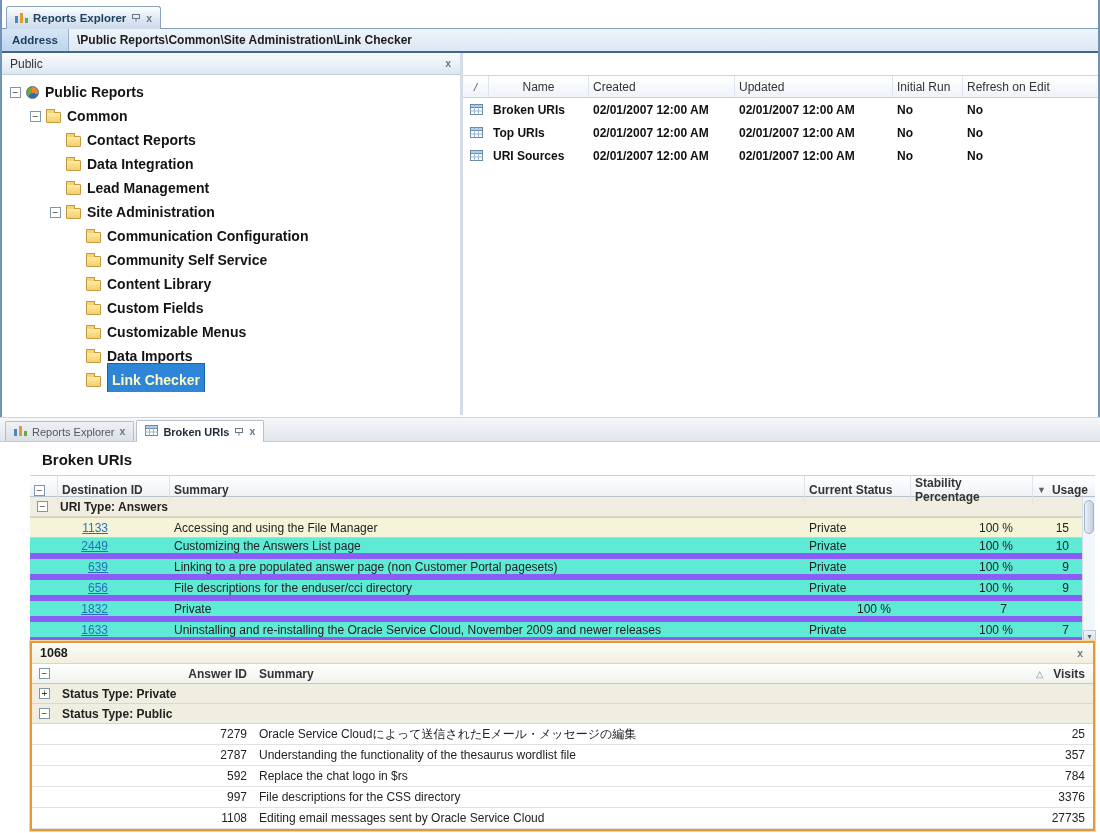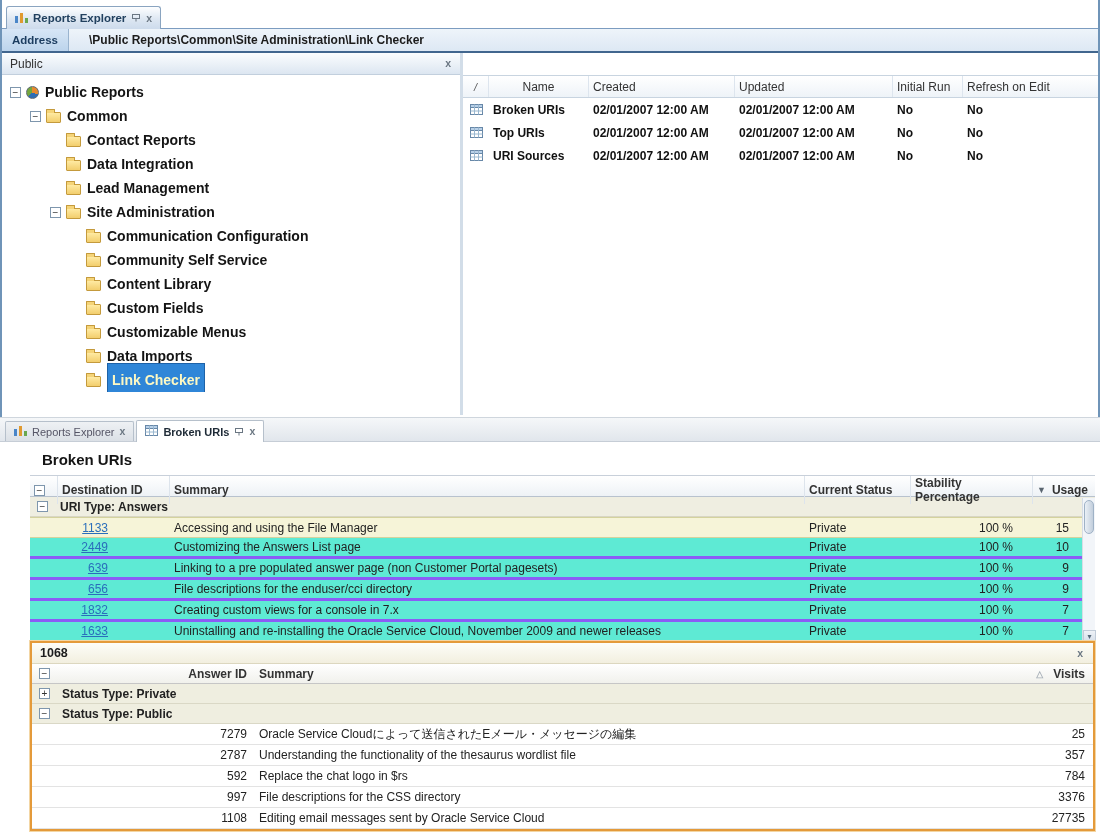--- a/index.html
+++ b/index.html
@@ -5,21 +5,21 @@
   *{box-sizing:border-box;margin:0;padding:0}
   html,body{width:1100px;height:833px}
   body{font-family:"Liberation Sans",sans-serif;background:#fff;color:#222;font-size:12px;position:relative;overflow:hidden}
   .stage{position:relative;width:1100px;height:833px;background:#fff}
 
   
   .win-top{position:absolute;left:0;top:0;width:1100px;height:417px;border-left:2px solid #6f94b8;border-right:2px solid #6f94b8;background:#fff}
   .tabstrip-top{height:29px;display:flex;align-items:flex-end;padding-left:4px;background:#fff;border-bottom:1px solid #7c9cc0}
   .tab{height:23px;display:flex;align-items:center;gap:5px;padding:0 8px;background:linear-gradient(#fdfeff,#dde7f2 55%,#cddbec);border:1px solid #8aa4c0;border-bottom:none;border-radius:3px 3px 0 0;font-weight:700;font-size:11.5px;color:#22415f;position:relative;top:1px}
   .tab-x,.panel-x{color:#6a7682;font-weight:700;font-size:10.5px;line-height:1;cursor:default}
-  .addressbar{height:24px;display:flex;align-items:center;background:linear-gradient(#eef4fa,#dde8f4);border-bottom:2px solid #41668e;gap:20px}
+  .addressbar{height:24px;display:flex;align-items:center;background:linear-gradient(#eef4fa,#dde8f4);border-bottom:2px solid #41668e;gap:8px}
   .addr-label{height:100%;display:flex;align-items:center;padding:0 10px;background:linear-gradient(#d7e6f6,#bcd4ec);color:#1b3c5f;font-weight:700;font-size:11.5px;border-right:1px solid #9ab4cf}
   .addr-path{font-weight:700;color:#1c1c1c}
   .explorer-body{display:flex;height:362px;background:#fff}
   .folders{width:461px;border-right:3px solid #d2dde8;display:flex;flex-direction:column}
   .folders-header{height:22px;display:flex;align-items:center;justify-content:space-between;padding:0 9px 0 8px;background:linear-gradient(#fbfdfe,#dce6f1);border-bottom:1px solid #c2cfdd;color:#333}
   .tree{padding:5px 0 0 4px;overflow:hidden}
   .ti{display:flex;align-items:center;height:24px;font-weight:700;font-size:14px;color:#141414;white-space:nowrap}
   .l0{padding-left:4px}.l1{padding-left:24px}.l2{padding-left:44px}.l3{padding-left:64px}
   .box{width:11px;height:11px;border:1px solid #7e96ad;background:#fff;display:inline-flex;align-items:center;justify-content:center;font-size:10px;line-height:9px;color:#333;margin-right:5px;flex:none;font-weight:400}
   .box.minus::before{content:"−"}
@@ -49,21 +49,21 @@
   .tab2.active{height:22px;background:#fff;font-weight:700;color:#1e2a36;position:relative;top:1px}
   .rtitle{font-size:15px;font-weight:700;color:#151515;padding:9px 0 0 42px}
 
   .bgrid{position:absolute;left:30px;top:57px;width:1065px;background:#5eead4}
   .bh,.brow{display:grid;grid-template-columns:28px 112px 1fr 106px 122px 62px;align-items:center}
   .bh{height:22px;border-top:1px solid #c8d0da;border-bottom:1px solid #b8c2ce;background:linear-gradient(#ffffff,#eef2f6);font-weight:700;color:#333}
   .hc{height:100%;display:flex;align-items:center;padding:0 4px;border-right:1px solid #dde4ec}
   .hc:last-child{border-right:none}
   .hc.right{justify-content:flex-end}
   .grow{height:20px;display:flex;align-items:center;gap:7px;padding-left:7px;background:#efeee1;border-bottom:1px solid #d8d6c4;font-weight:700;color:#222}
-  .brow{height:21px;border-bottom:3px solid #8b5cf6;color:#222}
+  .brow{height:21px;border-bottom:6px solid #8b5cf6;color:#222}
   .brow.hl{background:#f6f4d8;border-top:1px solid #d4d29e;border-bottom:1px solid #d4d29e}
   .idcell{text-align:right;padding-right:62px}
   a.idlink{color:#2a6ebb;text-decoration:underline;cursor:pointer}
   .sumcell{padding-left:4px;white-space:nowrap;overflow:hidden}
   .statcell{padding-left:4px}
   .stabcell{text-align:right;padding-right:20px}
   .usecell{text-align:right;padding-right:26px}
   .sortdown{color:#5a6570;font-size:9px;margin-right:6px}
   .vscroll{position:absolute;right:0;top:23px;width:13px;height:145px;background:#f2f5f9;border-left:1px solid #d6dde6}
   .vthumb{position:absolute;top:2px;left:1px;width:10px;height:34px;border-radius:5px;background:linear-gradient(90deg,#eaf0f6,#c2cedc);border:1px solid #9fb2c6}
@@ -329,21 +329,20 @@
         <span></span>
         <span class="idcell"><a class="idlink">656</a></span>
         <span class="sumcell">File descriptions for the enduser/cci directory</span>
         <span class="statcell">Private</span>
         <span class="stabcell">100 %</span>
         <span class="usecell">9</span>
       </div>
       <div class="brow">
         <span></span>
         <span class="idcell"><a class="idlink">1832</a></span>
-        <span class="sumcell">Creating custom views for a console in 7.x</span>
         <span class="statcell">Private</span>
         <span class="stabcell">100 %</span>
         <span class="usecell">7</span>
       </div>
       <div class="brow">
         <span></span>
         <span class="idcell"><a class="idlink">1633</a></span>
         <span class="sumcell">Uninstalling and re-installing the Oracle Service Cloud, November 2009 and newer releases</span>
         <span class="statcell">Private</span>
         <span class="stabcell">100 %</span>

